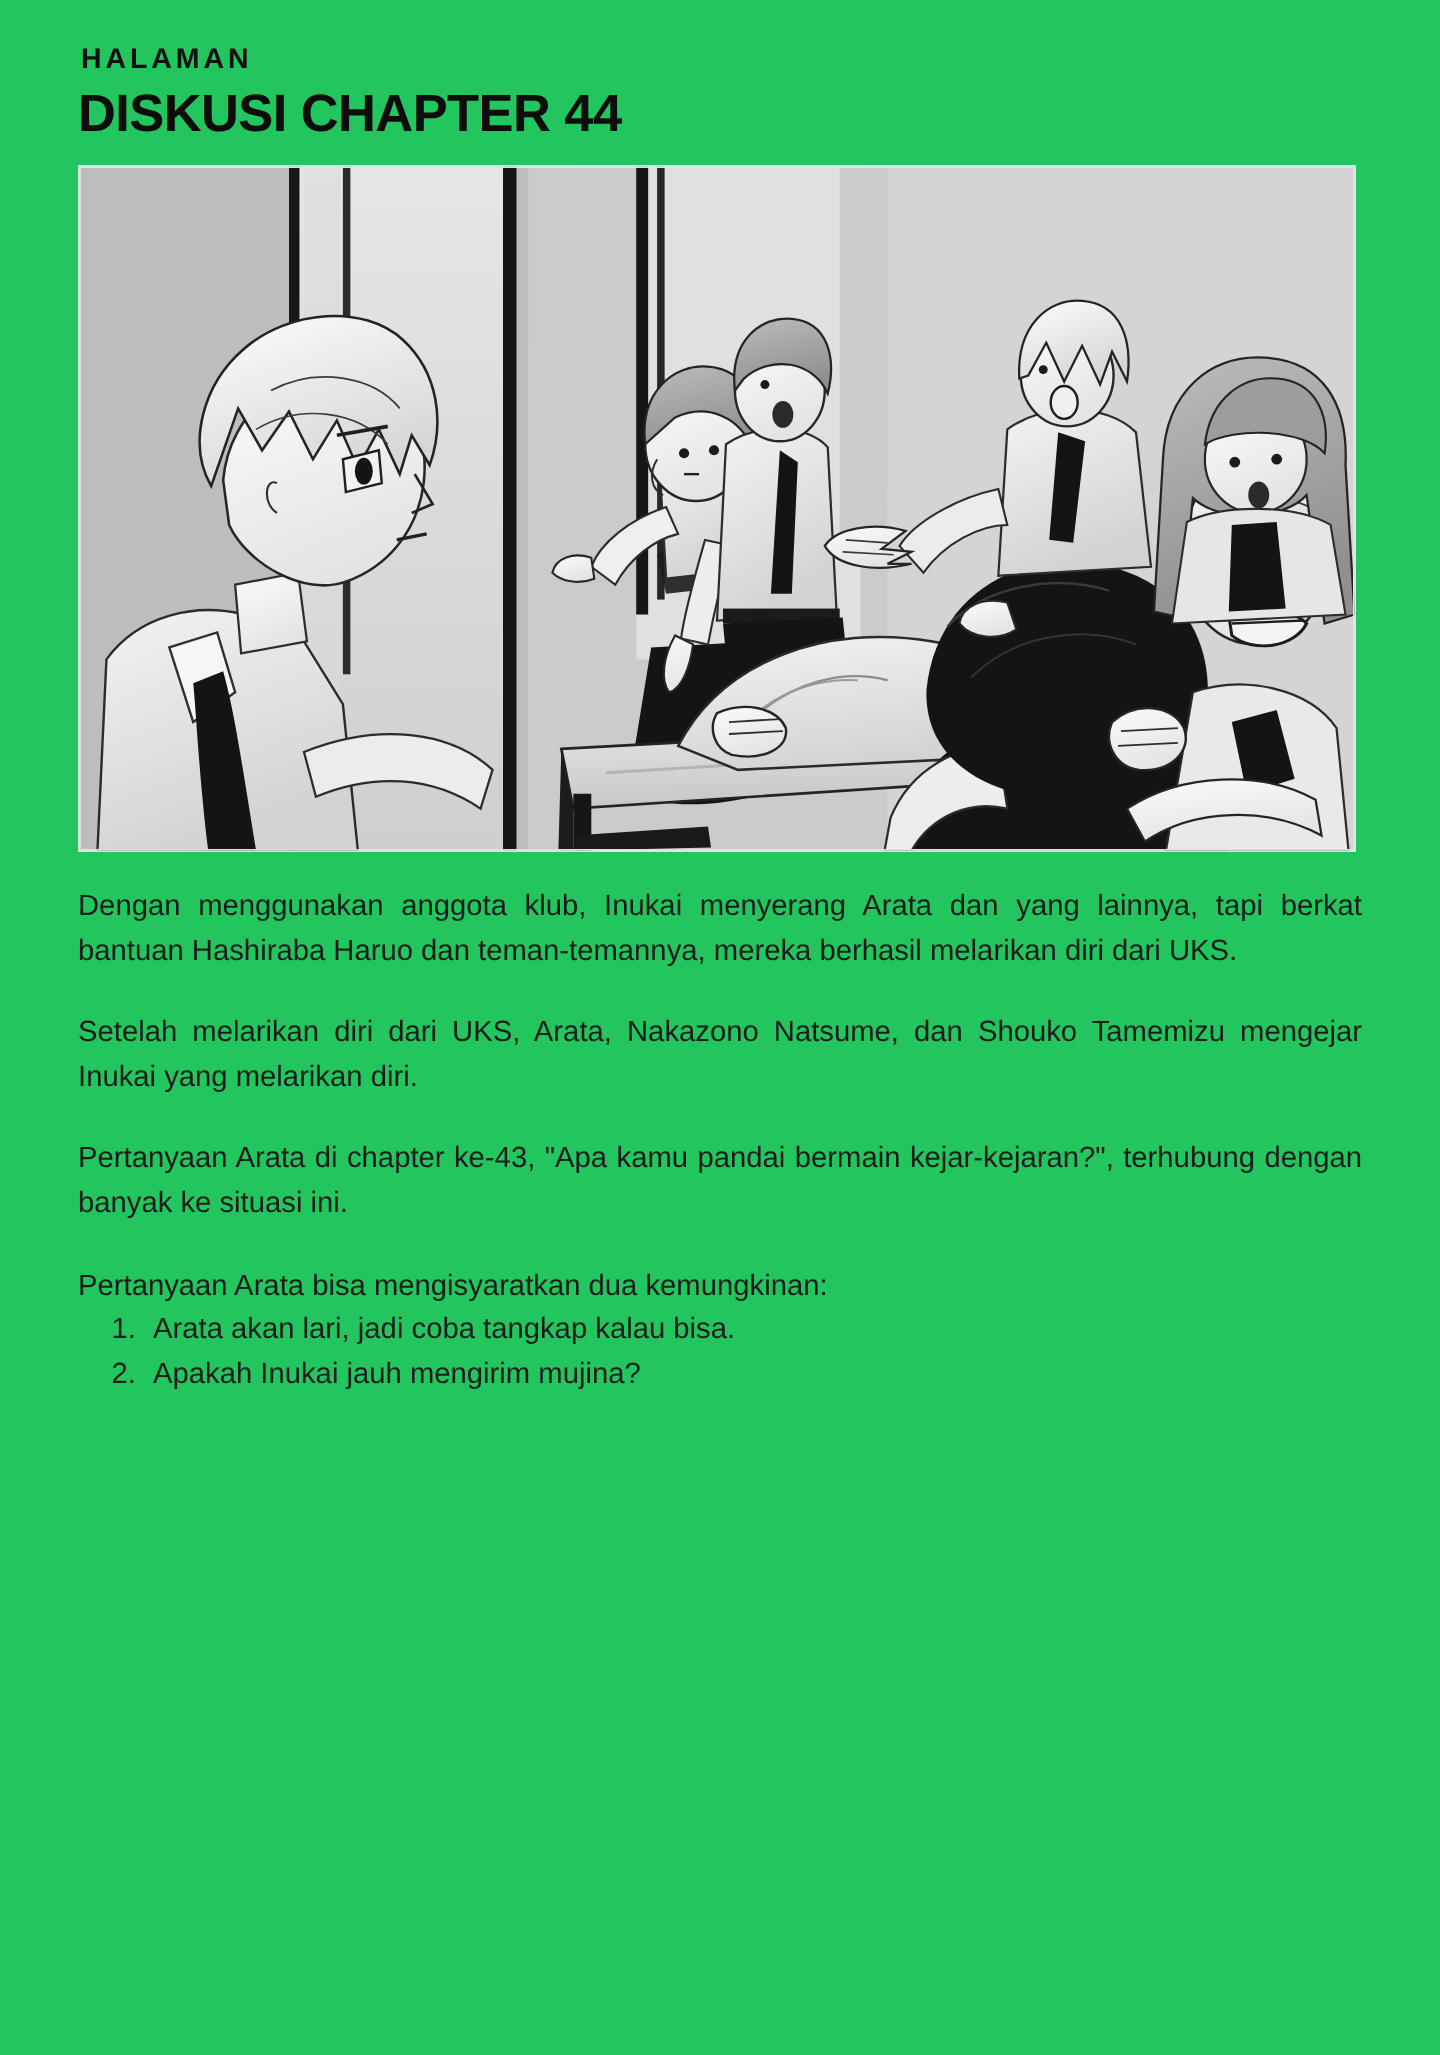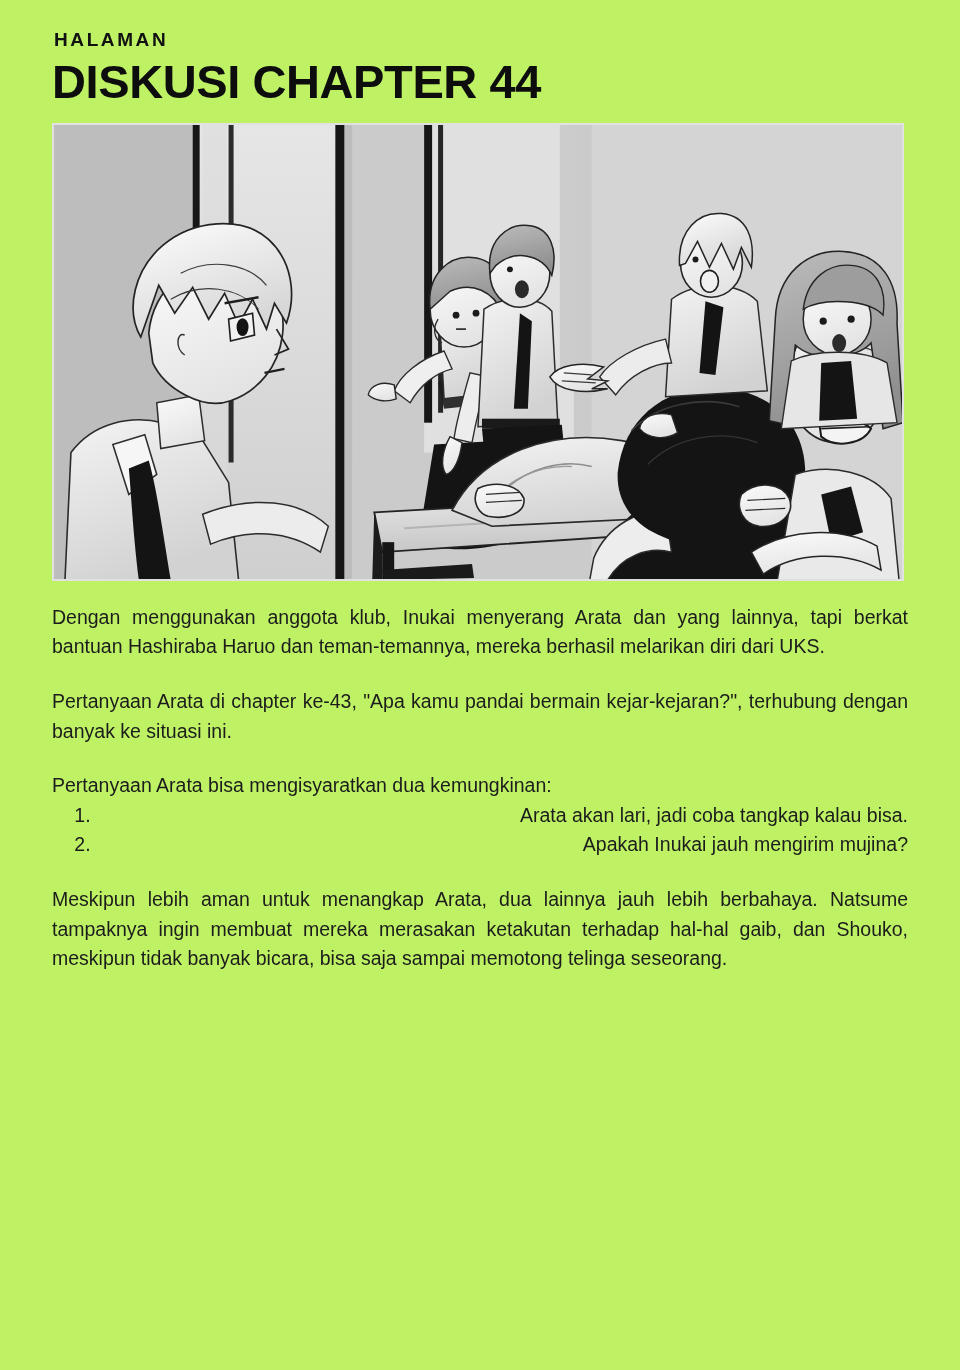--- a/index.html
+++ b/index.html
@@ -15,37 +15,37 @@
     color: #1a1a1a;
     -webkit-font-smoothing: antialiased;
   }
 
   .page {
     position: relative;
     width: 960px;
     height: 1370px;
     box-sizing: border-box;
     padding: 0 52px;
-    background: #bef264;
+    background: #22c55e;
   }
 
   
   .header {
     padding-top: 30px;
   }
   .eyebrow {
     font-size: 19px;
     font-weight: 700;
     letter-spacing: 2.6px;
     color: #111111;
     line-height: 1.1;
     margin: 0 0 6px 2px;
   }
   .page-title {
-    font-size: 47px;
+    font-size: 35px;
     font-weight: 700;
     letter-spacing: -0.4px;
     color: #0d0d0d;
     line-height: 1.06;
     margin: 0 0 0 0;
   }
 
   
   .figure {
     margin-top: 16px;
@@ -77,21 +77,20 @@
   .numlist {
     margin: 0 0 25px 0;
     padding-left: 44px;
     font-size: 19.5px;
     line-height: 1.52;
     color: #1c1c1c;
   }
   .numlist li {
     margin: 0;
     padding-left: 6px;
-    text-align: right;
   }
 </style>
 </head>
 <body>
 
 <div class="page">
 
   <div class="header">
     <div class="eyebrow">HALAMAN</div>
     <h1 class="page-title">DISKUSI CHAPTER 44</h1>
@@ -308,25 +307,25 @@
         <path d="M620 292 C 604 288, 590 294, 588 306 C 596 316, 614 318, 626 310 Z" fill="url(#skinGrad)" stroke="#272727" stroke-width="1.4"></path>
       </g>
 
       <rect x="0" y="0" width="852" height="458" fill="none" stroke="#e0e0e0" stroke-width="2"></rect>
     </svg>
   </div>
 
   <div class="article">
 
     <p class="para">Dengan menggunakan anggota klub, Inukai menyerang Arata dan yang lainnya, tapi berkat bantuan Hashiraba Haruo dan teman-temannya, mereka berhasil melarikan diri dari UKS.</p>
+    <p class="para">Setelah melarikan diri dari UKS, Arata, Nakazono Natsume, dan Shouko Tamemizu mengejar Inukai yang melarikan diri.</p>
     <p class="para">Pertanyaan Arata di chapter ke-43, "Apa kamu pandai bermain kejar-kejaran?", terhubung dengan banyak ke situasi ini.</p>
 
     <p class="para para-intro">Pertanyaan Arata bisa mengisyaratkan dua kemungkinan:</p>
     <ol class="numlist">
       <li>Arata akan lari, jadi coba tangkap kalau bisa.</li>
       <li>Apakah Inukai jauh mengirim mujina?</li>
     </ol>
 
-    <p class="para">Meskipun lebih aman untuk menangkap Arata, dua lainnya jauh lebih berbahaya. Natsume tampaknya ingin membuat mereka merasakan ketakutan terhadap hal-hal gaib, dan Shouko, meskipun tidak banyak bicara, bisa saja sampai memotong telinga seseorang.</p>
 
   </div>
 
 </div>
 
 </body></html>

